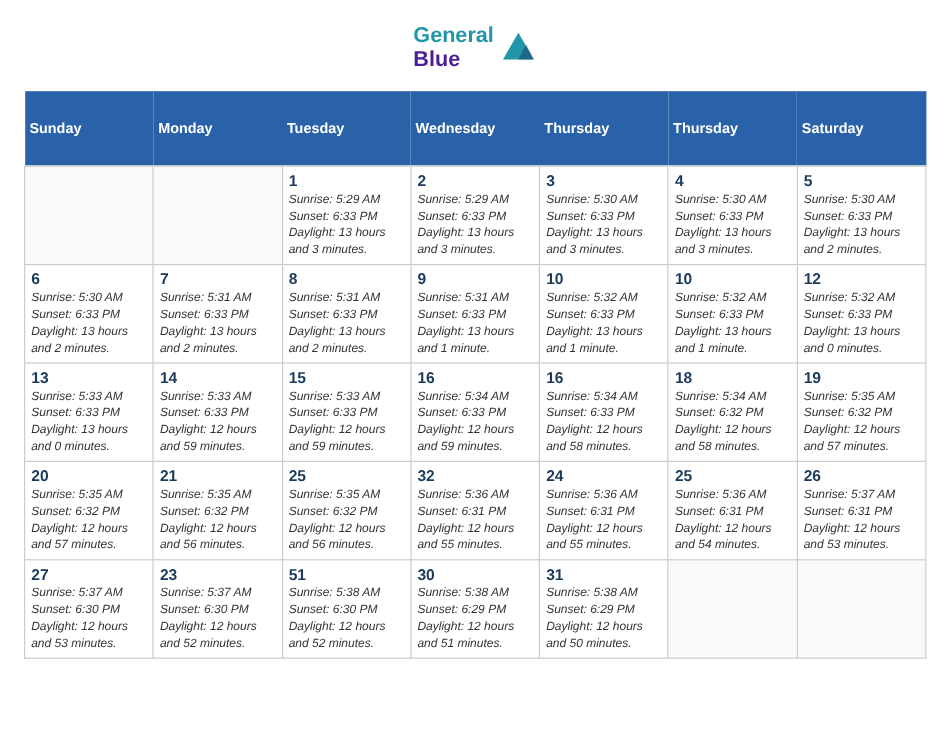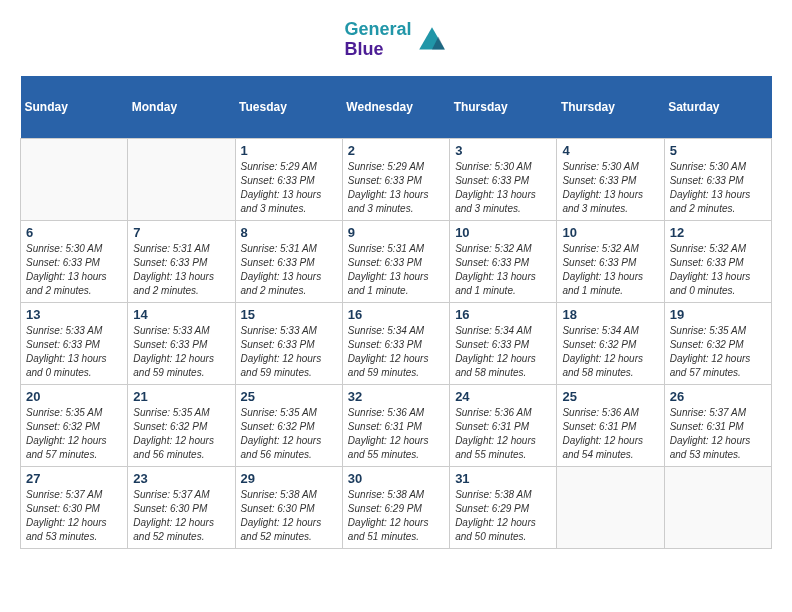--- a/index.html
+++ b/index.html
@@ -244,21 +244,21 @@
       <tr>
         <td>
           <span class="day-num">27</span>
           <div class="day-info">Sunrise: 5:37 AM<br>Sunset: 6:30 PM<br>Daylight: 12 hours and 53 minutes.</div>
         </td>
         <td>
           <span class="day-num">23</span>
           <div class="day-info">Sunrise: 5:37 AM<br>Sunset: 6:30 PM<br>Daylight: 12 hours and 52 minutes.</div>
         </td>
         <td>
-          <span class="day-num">29</span>
+          <span class="day-num">51</span>
           <div class="day-info">Sunrise: 5:38 AM<br>Sunset: 6:30 PM<br>Daylight: 12 hours and 52 minutes.</div>
         </td>
         <td>
           <span class="day-num">30</span>
           <div class="day-info">Sunrise: 5:38 AM<br>Sunset: 6:29 PM<br>Daylight: 12 hours and 51 minutes.</div>
         </td>
         <td>
           <span class="day-num">31</span>
           <div class="day-info">Sunrise: 5:38 AM<br>Sunset: 6:29 PM<br>Daylight: 12 hours and 50 minutes.</div>
         </td>

